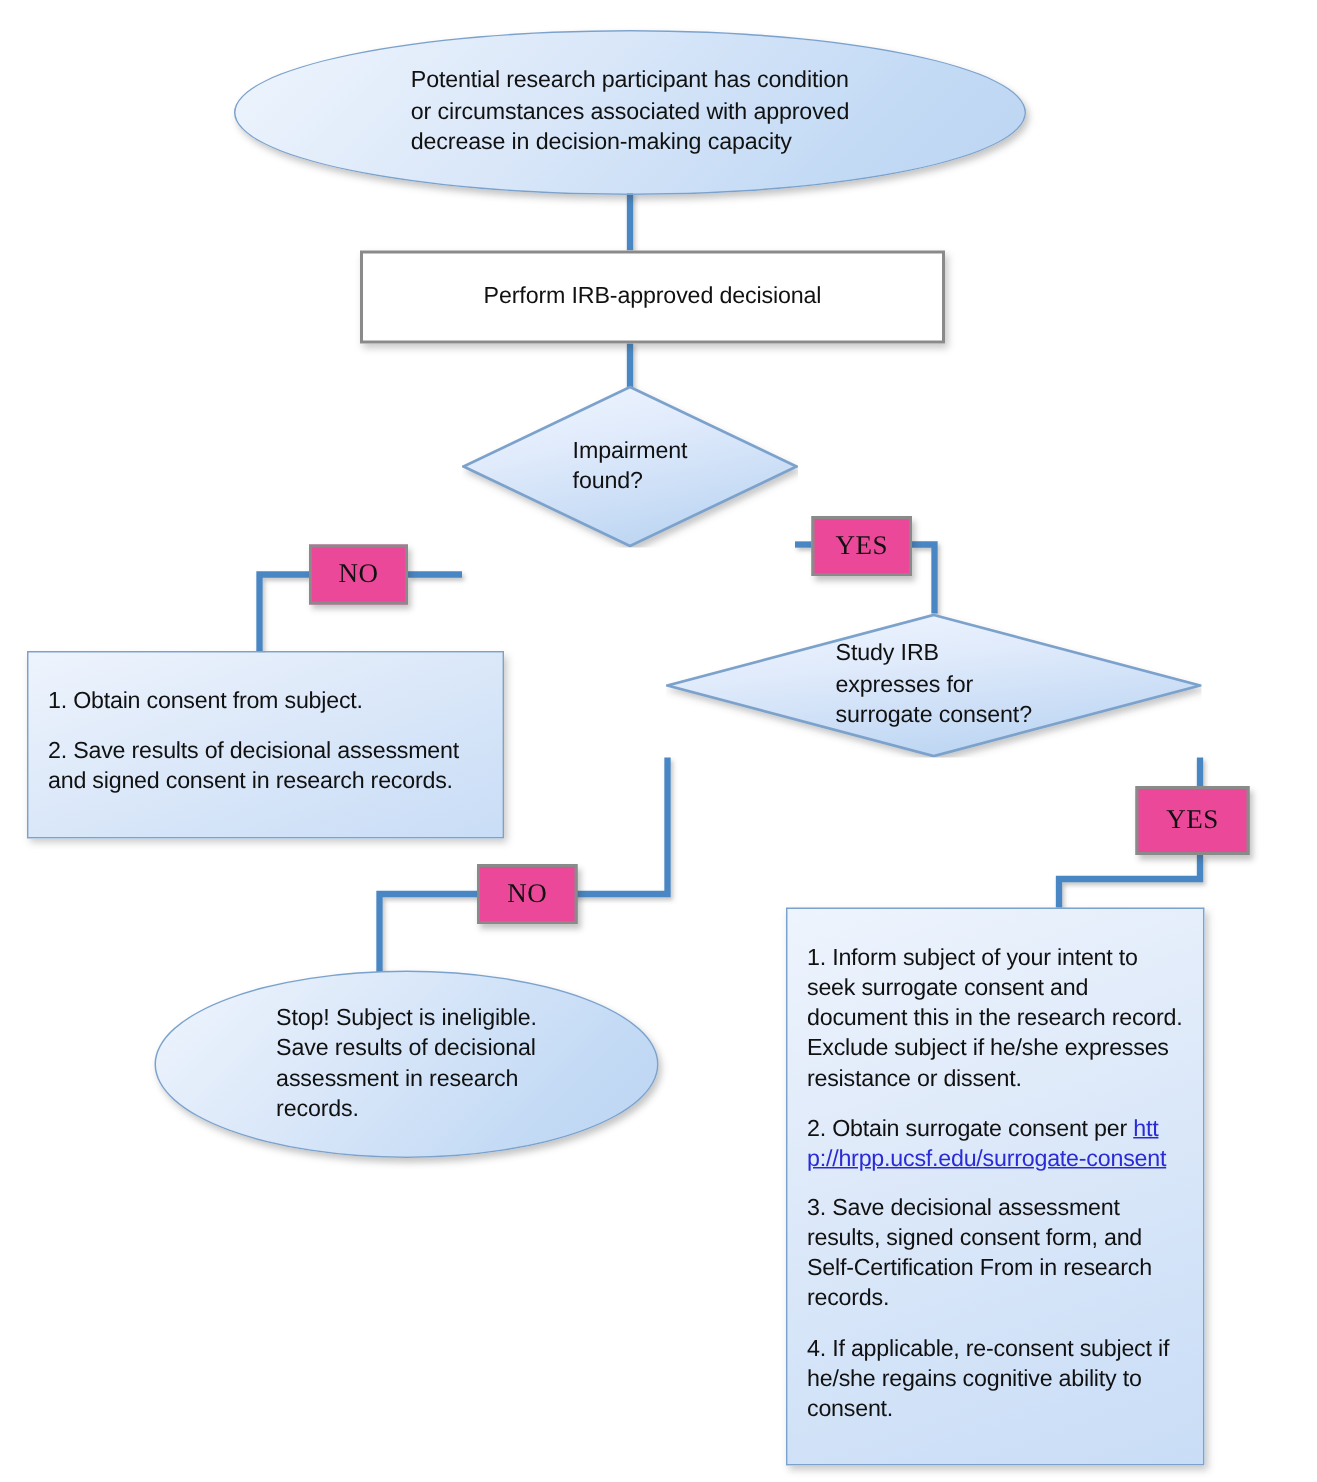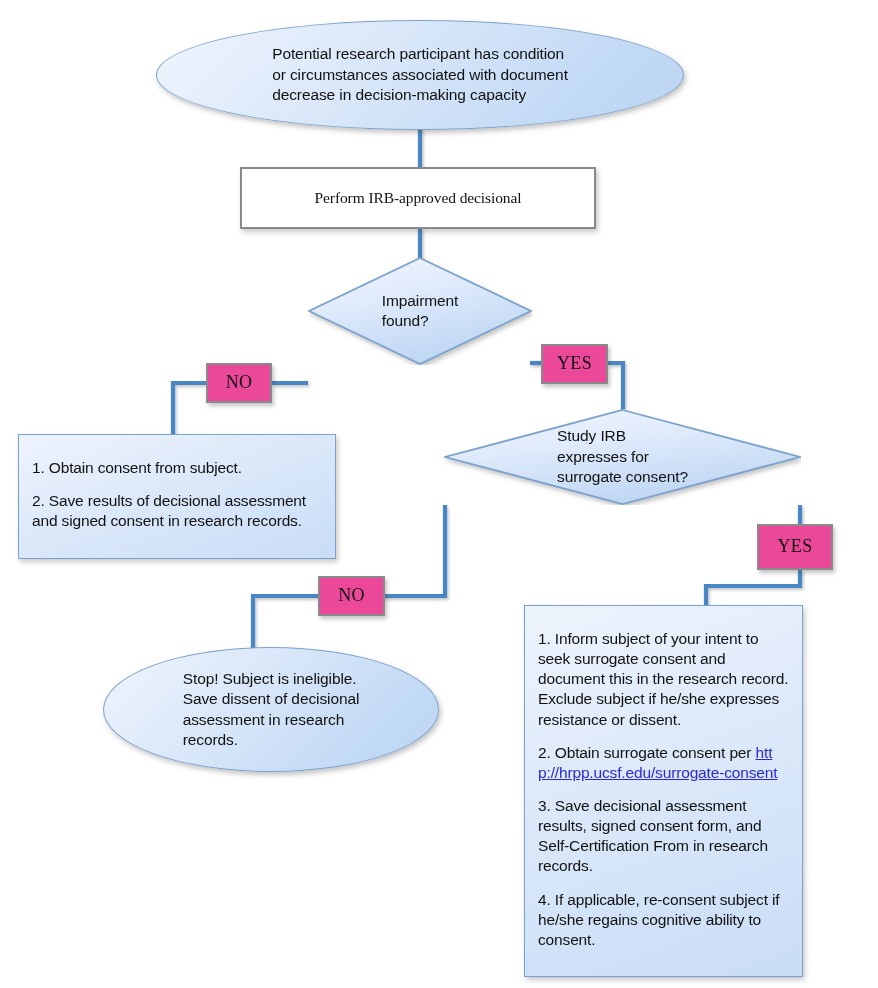--- a/index.html
+++ b/index.html
@@ -146,26 +146,26 @@
 
       <path d="M 800 505 L 800 524"></path>
 
       <path d="M 800 570 L 800 586 L 706 586 L 706 605"></path>
     </g>
   </svg>
 
   <div class="node ellipse" style="left:156px; top:20px; width:528px; height:110px;">
     <div class="node-text">
       <div>Potential research participant has condition</div>
-      <div>or circumstances associated with document</div>
+      <div>or circumstances associated with approved</div>
       <div>decrease in decision-making capacity</div>
     </div>
   </div>
 
-  <div class="node process" style="left:240px; top:167px; width:356px; height:62px;font-family:Liberation Serif, serif;">
+  <div class="node process" style="left:240px; top:167px; width:390px; height:62px;">
     <div class="node-text">
       <div>Perform IRB-approved decisional</div>
     </div>
   </div>
 
   <div class="node diamond" style="left:308px; top:257px; width:224px; height:108px;">
     <svg viewBox="0 0 224 108" preserveAspectRatio="none">
       <defs>
         <linearGradient id="dg1" x1="0" y1="0" x2="0.45" y2="1">
           <stop offset="0%" stop-color="#f1f6fe"></stop>
@@ -222,21 +222,21 @@
     <div class="node-text">YES</div>
   </div>
 
   <div class="node chip" style="left:318px; top:576px; width:67px; height:40px;">
     <div class="node-text">NO</div>
   </div>
 
   <div class="node ellipse" style="left:103px; top:647px; width:336px; height:125px;">
     <div class="node-text">
       <div>Stop! Subject is ineligible.</div>
-      <div>Save dissent of decisional</div>
+      <div>Save results of decisional</div>
       <div>assessment in research</div>
       <div>records.</div>
     </div>
   </div>
 
   <div class="node bluebox" style="left:524px; top:605px; width:279px; height:372px;">
     <p class="para">1. Inform subject of your intent to seek surrogate consent and document this in the research record. Exclude subject if he/she expresses resistance or dissent.</p>
     <p class="para"><span>2. Obtain surrogate consent per </span><span class="link">http://hrpp.ucsf.edu/surrogate-consent</span></p>
     <p class="para">3. Save decisional assessment results, signed consent form, and Self-Certification From in research records.</p>
     <p class="para">4. If applicable, re-consent subject if he/she regains cognitive ability to consent.</p>

